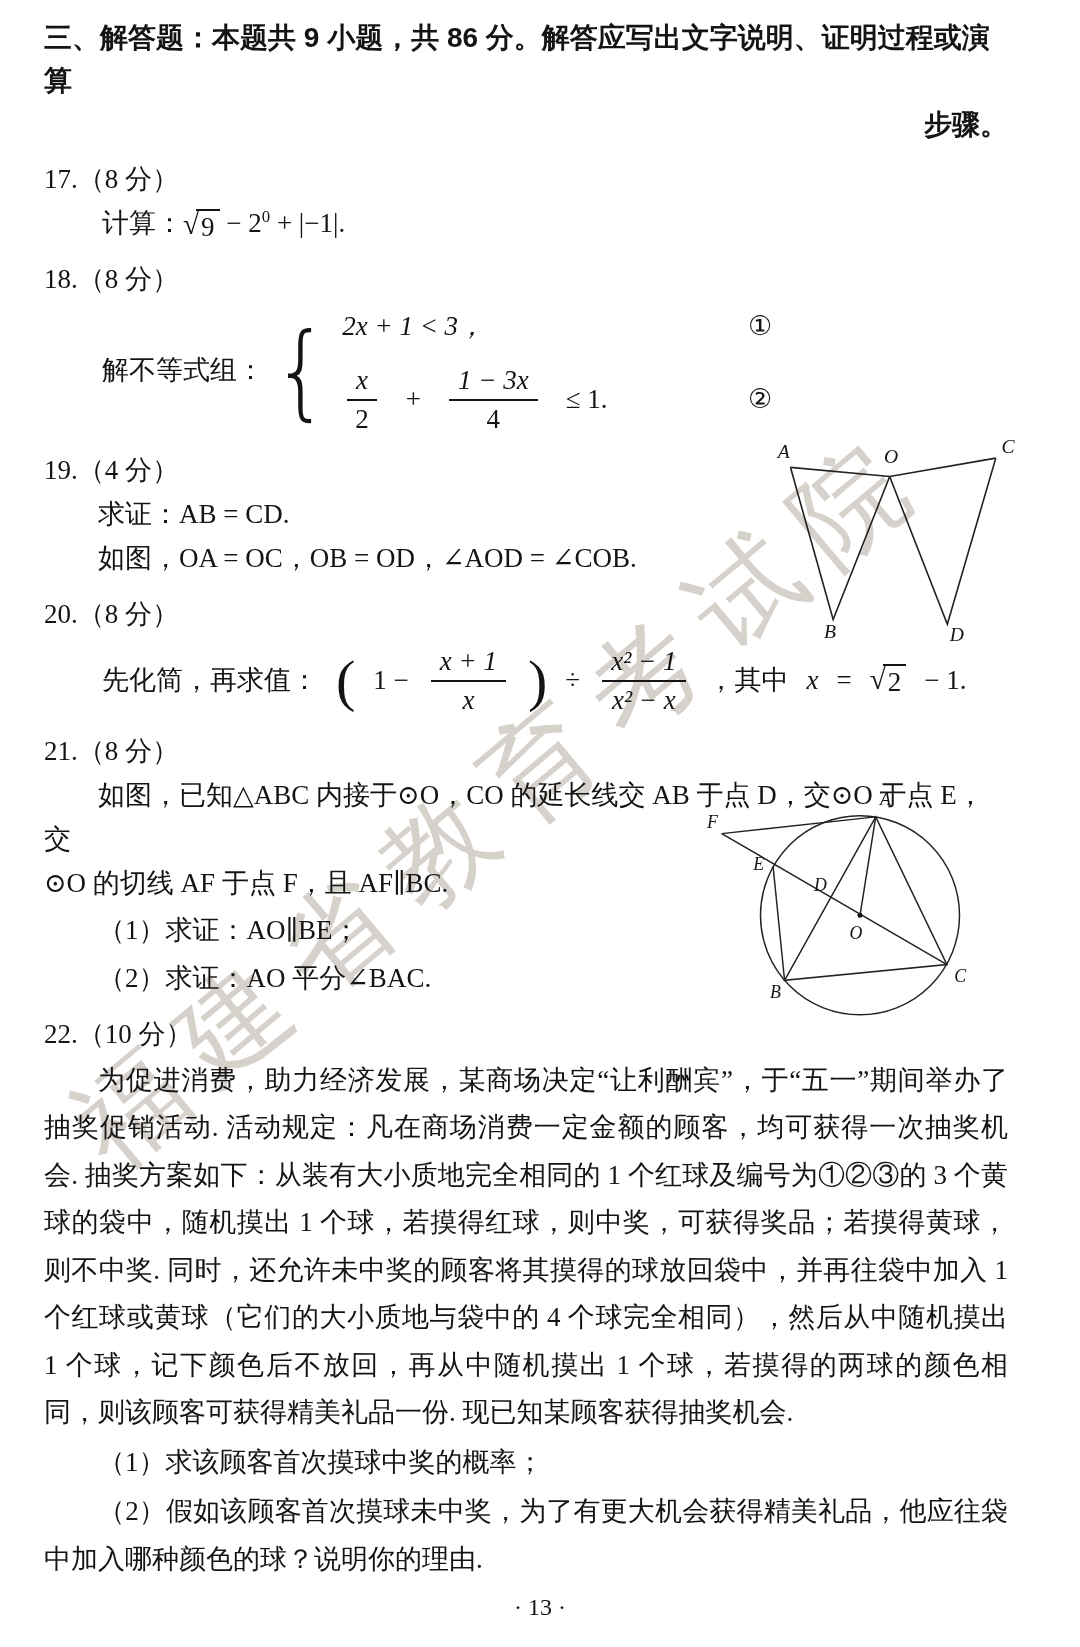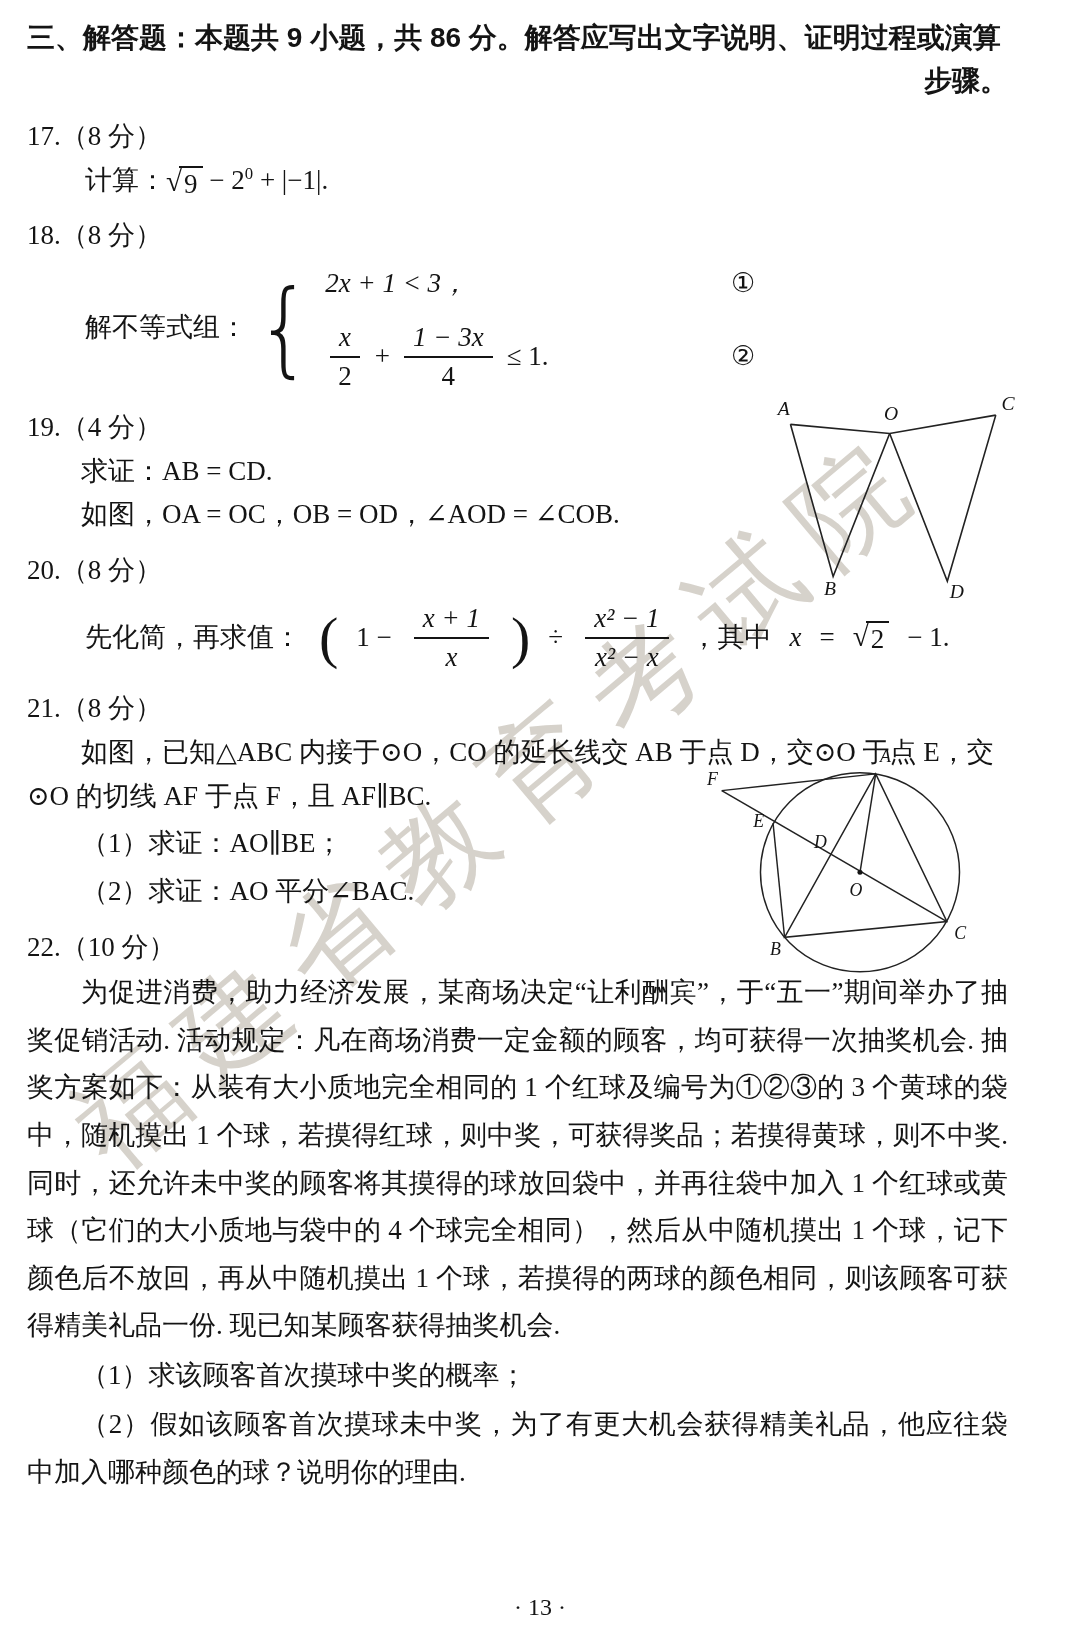--- a/index.html
+++ b/index.html
@@ -13,21 +13,21 @@
     overflow:hidden;
   }
   .watermark{
     position:absolute;left:500px;top:800px;
     transform:translate(-50%,-50%) rotate(-40deg);
     font-size:108px;letter-spacing:26px;white-space:nowrap;
     color:rgba(148,136,118,0.38);
     z-index:1;pointer-events:none;
     font-family:"DejaVu Serif",serif;
   }
-  .content{position:relative;z-index:2;padding:16px 72px 0 27px;line-height:1.62;}
+  .content{position:relative;z-index:2;padding:16px 72px 0 44px;line-height:1.62;}
   .section-header{
     font-family:"Liberation Sans","DejaVu Sans",sans-serif;
     font-weight:bold;font-size:28px;line-height:1.55;
   }
   .section-header .h2{padding-left:50px;text-align:right;}
   .qnum{margin-top:12px;}
   .ind{padding-left:58px;}
   .ti2{text-indent:2em;}
   .math{font-style:italic;}
   sup{font-size:0.62em;}
@@ -37,21 +37,21 @@
   .rad{border-top:2px solid #141414;padding:1px 5px 0 5px;line-height:1.15;}
   
   .frac{display:inline-flex;flex-direction:column;align-items:center;vertical-align:middle;line-height:1.3;margin:0 4px;}
   .frac .fn{border-bottom:2px solid #141414;padding:0 9px 1px 9px;}
   .frac .fd{padding:1px 9px 0 9px;}
   
   .system{display:flex;align-items:center;margin:4px 0 4px 58px;}
   .syslabel{margin-right:4px;}
   .brace{font-family:"DejaVu Sans",sans-serif;font-size:104px;line-height:104px;font-weight:300;margin-right:8px;transform:scaleX(0.85);}
   .sys-lines{display:flex;flex-direction:column;gap:14px;width:430px;}
-  .sys-line{display:flex;align-items:center;gap:10px;text-align:center;}
+  .sys-line{display:flex;align-items:center;gap:24px;text-align:center;}
   .tag{margin-left:auto;}
   
   .expr{display:flex;align-items:center;gap:18px;margin:8px 0 4px 58px;}
   .bigp{font-size:58px;line-height:58px;font-weight:400;}
   
   .qrel{position:relative;}
   .fig19{position:absolute;right:-12px;top:-12px;}
   .fig21{position:absolute;right:-20px;top:46px;}
   svg text{font-family:"Liberation Serif","DejaVu Serif",serif;font-style:italic;font-size:17px;fill:#141414;}
   svg .stroke{stroke:#222;stroke-width:1.4;fill:none;}

